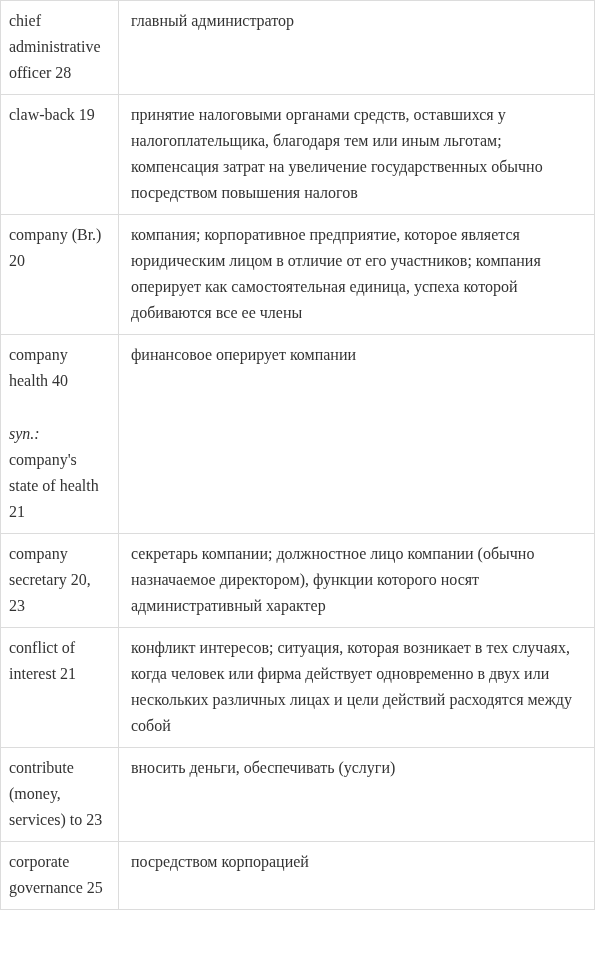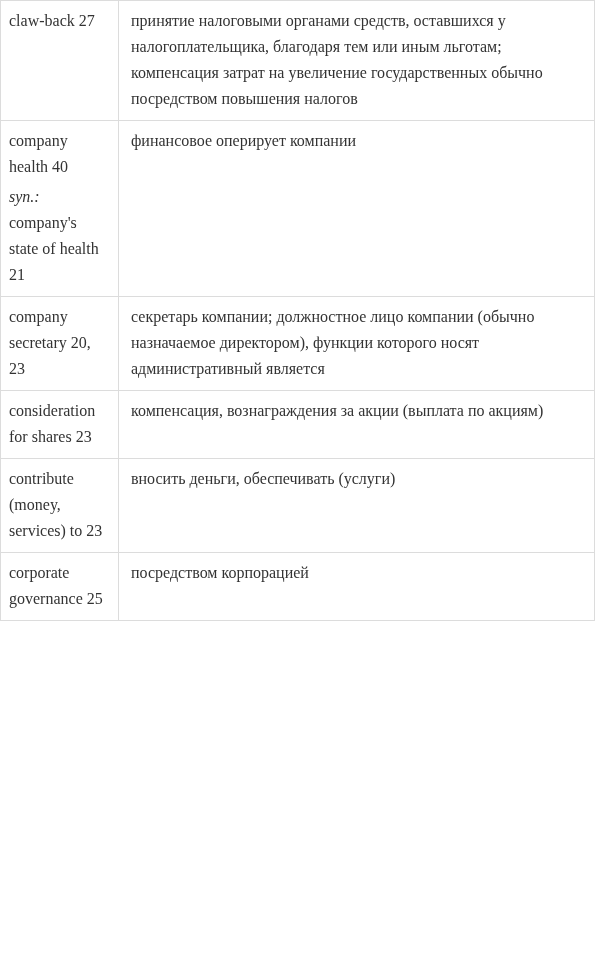--- a/index.html
+++ b/index.html
@@ -31,66 +31,82 @@
     padding-left: 8px;
   }
   table.glossary td.def-cell {
     padding-left: 12px;
     padding-right: 14px;
   }
   table.glossary p {
     margin: 0;
   }
   table.glossary p.syn-para {
-    margin-top: 4px;
+    margin-top: 27px;
   }
   .syn-label {
     font-style: italic;
   }
 </style>
 </head>
 <body>
 
 <table class="glossary">
   <colgroup>
     <col style="width:118px">
     <col>
   </colgroup>
   <tbody>
     <tr>
       <td class="term-cell">
-        <p>claw-back 27</p>
+        <p>chief administrative officer 28</p>
+      </td>
+      <td class="def-cell">
+        <p>главный администратор</p>
+      </td>
+    </tr>
+    <tr>
+      <td class="term-cell">
+        <p>claw-back 19</p>
       </td>
       <td class="def-cell">
         <p>принятие налоговыми органами средств, оставшихся у налогоплательщика, благодаря тем или иным льготам; компенсация затрат на увеличение государственных обычно посредством повышения налогов</p>
+      </td>
+    </tr>
+    <tr>
+      <td class="term-cell">
+        <p>company (Br.) 20</p>
+      </td>
+      <td class="def-cell">
+        <p>компания; корпоративное предприятие, которое является юридическим лицом в отличие от его участников; компания оперирует как самостоятельная единица, успеха которой добиваются все ее члены</p>
       </td>
     </tr>
     <tr>
       <td class="term-cell">
         <p>company health 40</p>
         <p class="syn-para"><em class="syn-label">syn.:</em> <span>company's state of health 21</span></p>
       </td>
       <td class="def-cell">
         <p>финансовое оперирует компании</p>
       </td>
     </tr>
     <tr>
       <td class="term-cell">
         <p>company secretary 20, 23</p>
       </td>
       <td class="def-cell">
-        <p>секретарь компании; должностное лицо компании (обычно назначаемое директором), функции которого носят административный является</p>
+        <p>секретарь компании; должностное лицо компании (обычно назначаемое директором), функции которого носят административный характер</p>
       </td>
     </tr>
     <tr>
       <td class="term-cell">
-        <p>consideration for shares 23</p>
+        <p>conflict of interest 21</p>
       </td>
       <td class="def-cell">
-        <p>компенсация, вознаграждения за акции (выплата по акциям)</p>
+        <p>конфликт интересов; ситуация, которая возникает в тех случаях, когда человек или фирма действует одновременно в двух или нескольких различных лицах и цели действий расходятся между собой</p>
       </td>
     </tr>
     <tr>
       <td class="term-cell">
         <p>contribute (money, services) to 23</p>
       </td>
       <td class="def-cell">
         <p>вносить деньги, обеспечивать (услуги)</p>
       </td>
     </tr>

